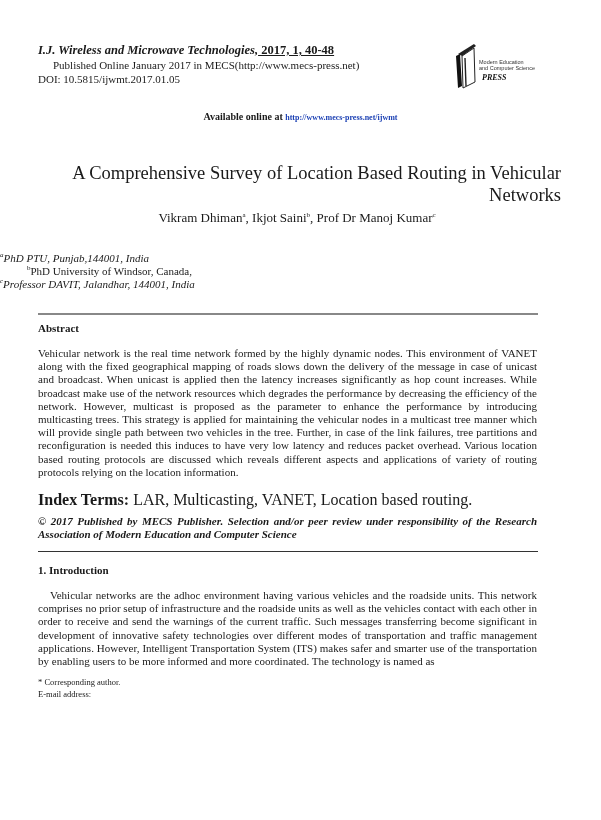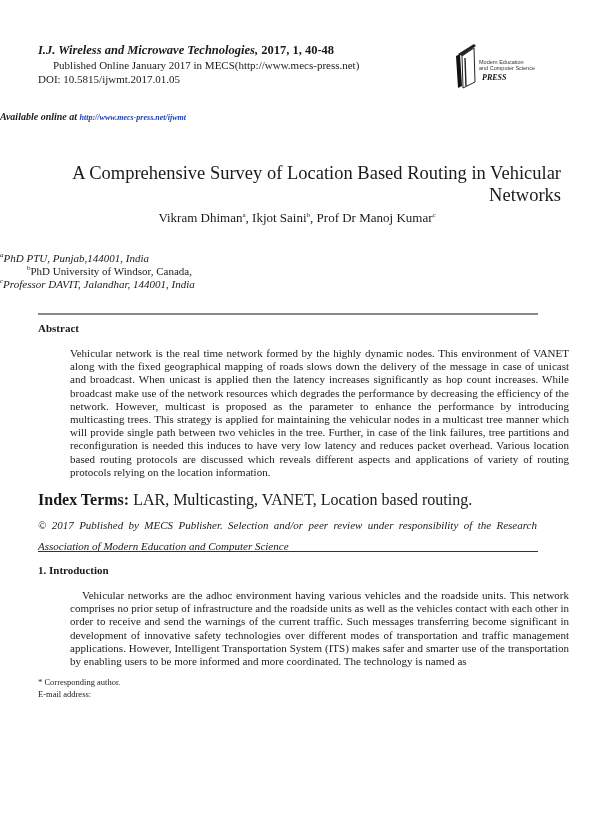--- a/index.html
+++ b/index.html
@@ -2,39 +2,39 @@
 <html><head>
 <meta charset="utf-8">
 <style>
   html, body { margin: 0; padding: 0; background: #ffffff; }
   body {
     width: 601px; height: 820px; position: relative; overflow: hidden;
     font-family: "Liberation Serif", serif; color: #1a1a1a;
   }
   .abs { position: absolute; }
   .journal { left: 38px; top: 43px; font-size: 12.5px; font-weight: bold; font-style: italic; }
-  .journal .rest { font-style: normal; }
+  .journal .rest { font-style: normal; text-decoration: underline; }
   .publine { left: 38px; top: 59px; font-size: 11px; margin-left: 15px; }
   .doi { left: 38px; top: 73px; font-size: 11px; }
   .logo { left: 452px; top: 40px; width: 110px; height: 50px; }
-  .avail { left: 0; width: 601px; top: 111px; text-align: left; font-size: 10px; font-weight: bold; font-style: italic; }
+  .avail { left: 0; width: 601px; top: 111px; text-align: center; font-size: 10px; font-weight: bold; }
   .avail a { color: #1a3fb3; font-size: 8px; text-decoration: none; }
   .title { left: 40px; width: 521px; top: 162px; text-align: right; font-size: 18.5px; line-height: 22px; }
   .authors { left: 0; width: 594px; top: 210px; text-align: center; font-size: 13px; }
   .authors sup { font-size: 7px; }
   .aff { left: 0; width: 601px; text-align: left; font-size: 11px; }
   .aff sup { font-size: 7px; }
   .rule { left: 38px; width: 500px; height: 1px; }
   .rule1 { top: 313px; background: #888; height: 1.5px; }
   .rule2 { top: 551px; background: #333; }
   .heading { left: 38px; font-size: 11px; font-weight: bold; }
-  .para { left: 38px; width: 499px; font-size: 11px; line-height: 13.2px; text-align: justify; margin-left: 32px; }
+  .para { left: 38px; width: 499px; font-size: 11px; line-height: 13.2px; text-align: justify; }
   .index { left: 38px; top: 491px; font-size: 16px; }
   .index b { font-weight: bold; }
-  .copy { left: 38px; width: 499px; top: 515px; font-size: 11px; line-height: 21px; font-style: italic; text-align: justify; }
+  .copy { left: 38px; width: 499px; top: 515px; font-size: 11px; line-height: 13px; font-style: italic; text-align: justify; font-weight: bold; }
   .footnote { left: 38px; font-size: 8.5px; }
 </style>
 </head>
 <body>
 
 <div class="abs journal">
   <span>I.J. Wireless and Microwave Technologies,</span><span class="rest"> 2017, 1, 40-48</span>
 </div>
 <div class="abs publine">Published Online January 2017 in MECS(http://www.mecs-press.net)</div>
 <div class="abs doi">DOI: 10.5815/ijwmt.2017.01.05</div>

